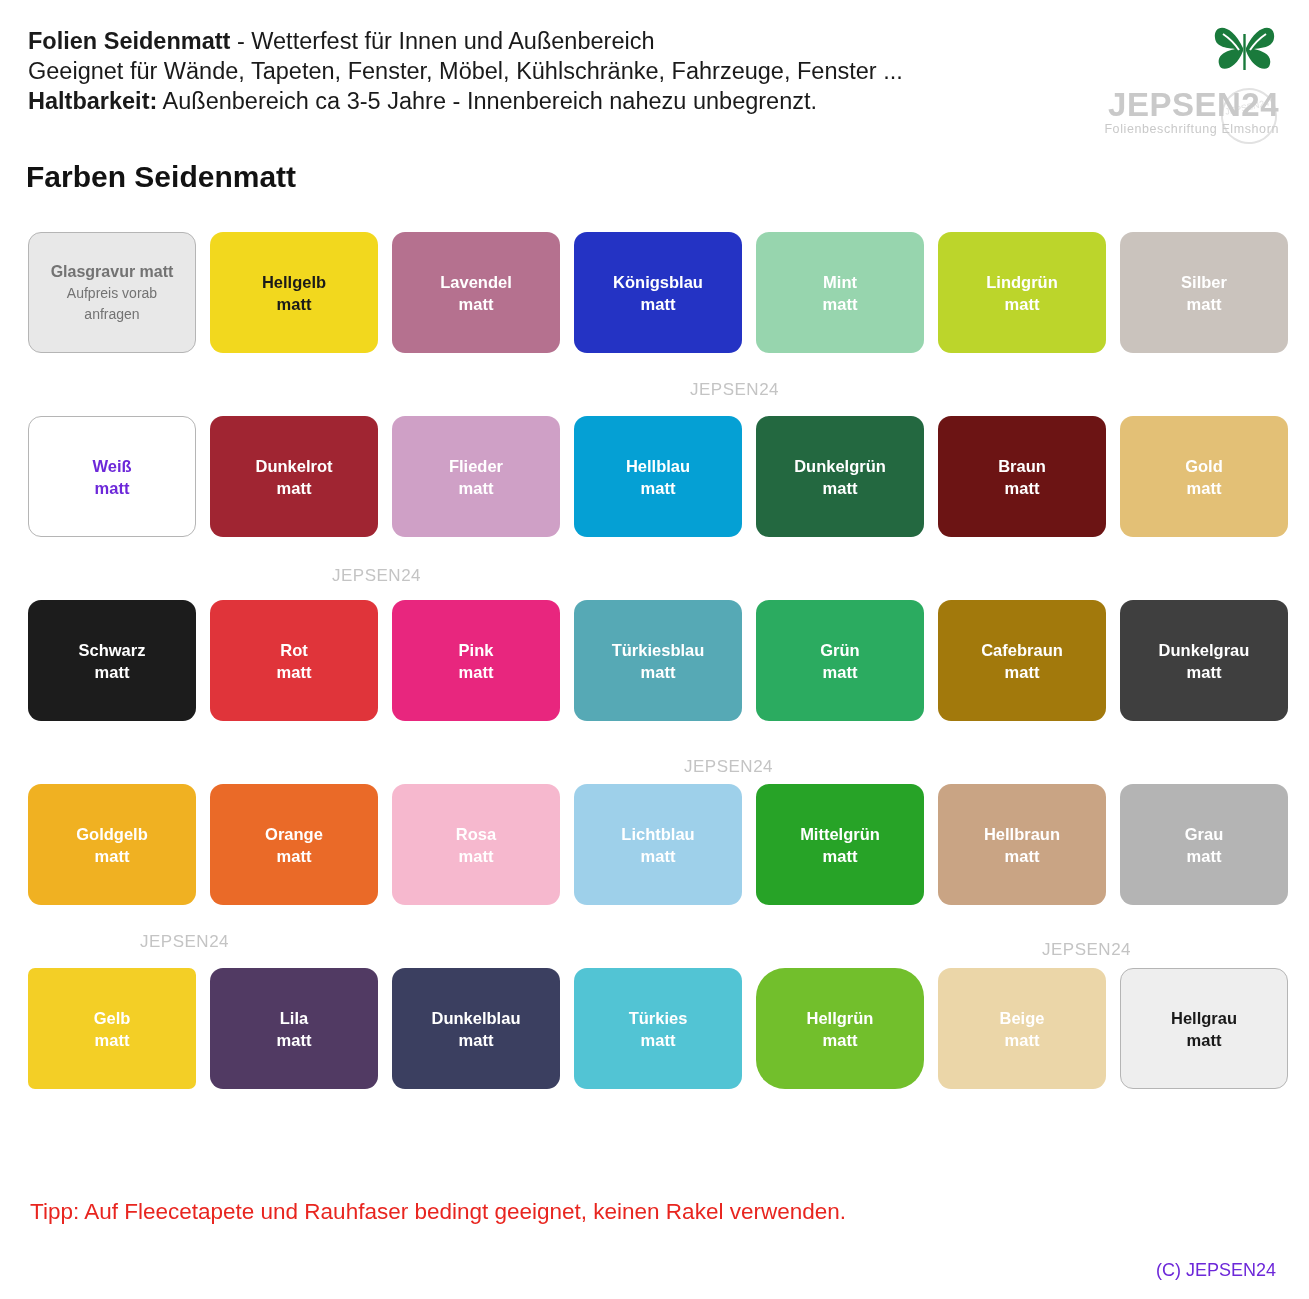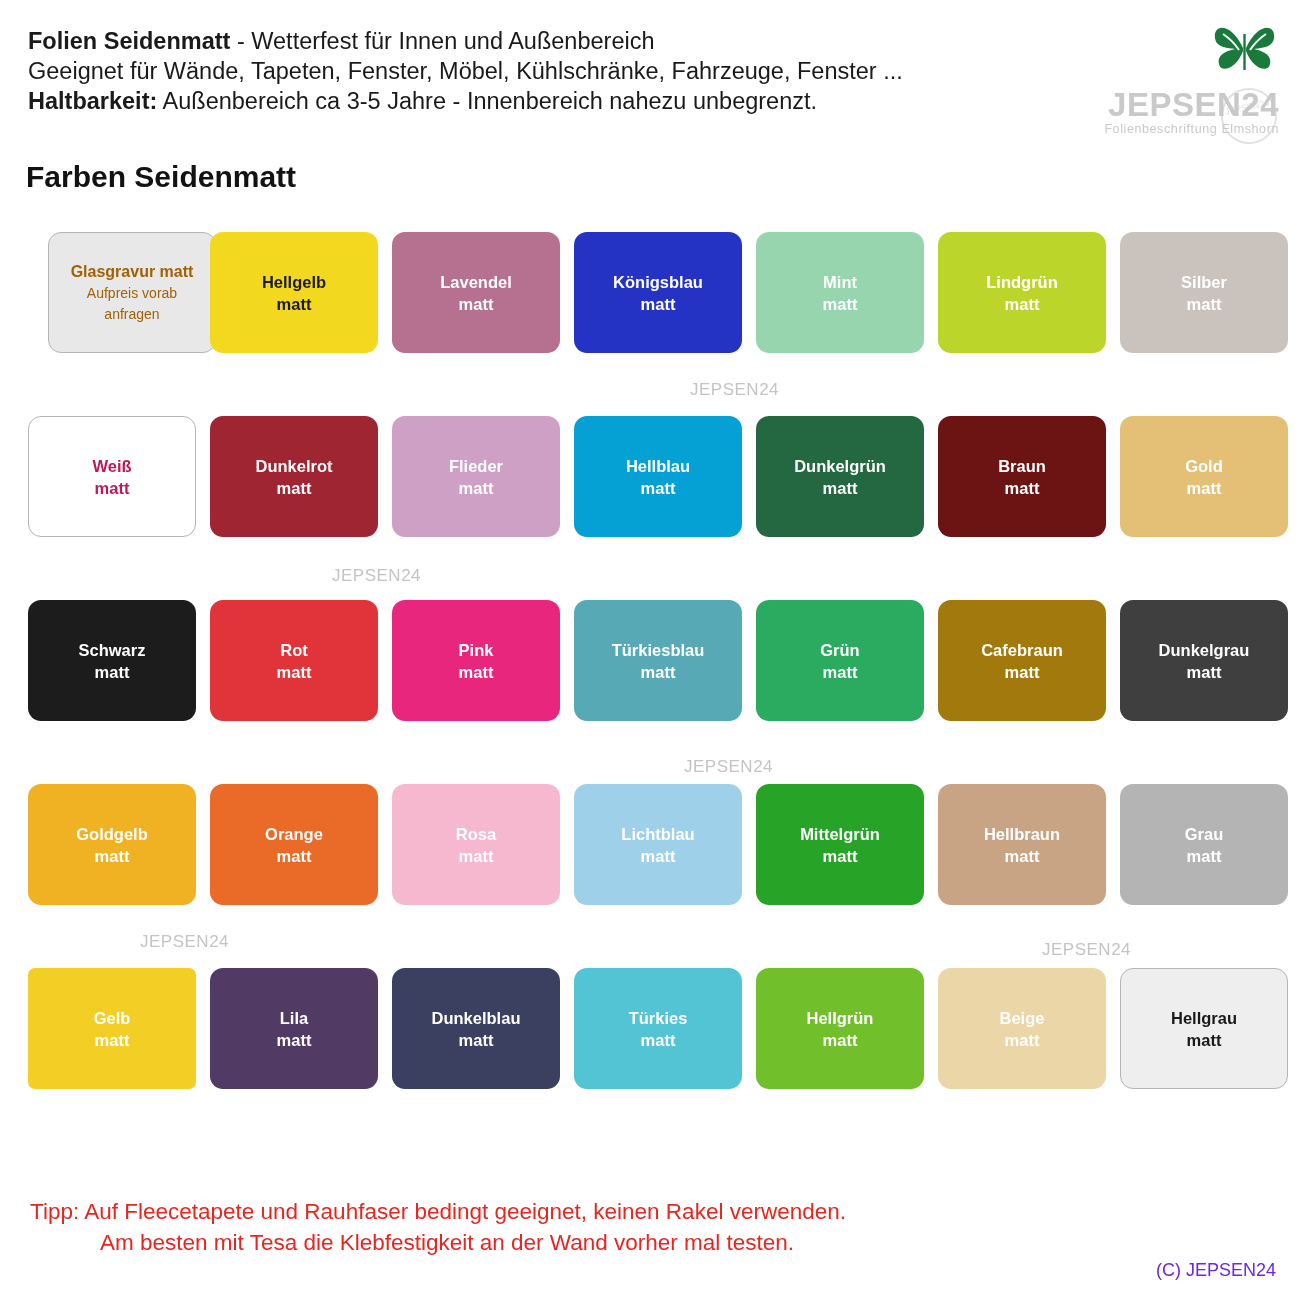--- a/index.html
+++ b/index.html
@@ -192,21 +192,21 @@
 
 <div class="wm-stamp">JEPSEN24</div>
 <div class="wm-logo">
   <div class="wm-main">JEPSEN24</div>
   <div class="wm-sub">Folienbeschriftung Elmshorn</div>
 </div>
 
 <div class="section-title">Farben Seidenmatt</div>
 
 <div class="grid" id="swatch-grid">
-    <div class="swatch outlined special" style="background: rgb(232, 232, 232); color: #a16207; margin-left: 20px;">
+    <div class="swatch outlined special" style="background: rgb(232, 232, 232); color: #737373;">
       <div class="nm">Glasgravur matt</div>
       <div class="sub">Aufpreis vorab</div>
       <div class="sub">anfragen</div>
     </div>
     <div class="swatch" style="background: rgb(242, 216, 30); color: rgb(26, 26, 26);">
       <div class="nm">Hellgelb</div>
       <div class="sub">matt</div>
     </div>
     <div class="swatch" style="background: rgb(181, 113, 143); color: rgb(255, 255, 255);">
       <div class="nm">Lavendel</div>
@@ -221,21 +221,21 @@
       <div class="sub">matt</div>
     </div>
     <div class="swatch" style="background: rgb(188, 213, 43); color: rgb(255, 255, 255);">
       <div class="nm">Lindgrün</div>
       <div class="sub">matt</div>
     </div>
     <div class="swatch" style="background: rgb(202, 195, 189); color: rgb(255, 255, 255);">
       <div class="nm">Silber</div>
       <div class="sub">matt</div>
     </div>
-    <div class="swatch outlined" style="background: rgb(255, 255, 255); color: #be185d;">
+    <div class="swatch outlined" style="background: rgb(255, 255, 255); color: #6d28d9;">
       <div class="nm">Weiß</div>
       <div class="sub">matt</div>
     </div>
     <div class="swatch" style="background: rgb(160, 37, 50); color: rgb(255, 255, 255);">
       <div class="nm">Dunkelrot</div>
       <div class="sub">matt</div>
     </div>
     <div class="swatch" style="background: rgb(207, 160, 198); color: rgb(255, 255, 255);">
       <div class="nm">Flieder</div>
       <div class="sub">matt</div>
@@ -321,37 +321,36 @@
       <div class="sub">matt</div>
     </div>
     <div class="swatch" style="background: rgb(59, 63, 96); color: rgb(255, 255, 255);">
       <div class="nm">Dunkelblau</div>
       <div class="sub">matt</div>
     </div>
     <div class="swatch" style="background: rgb(82, 196, 212); color: rgb(255, 255, 255);">
       <div class="nm">Türkies</div>
       <div class="sub">matt</div>
     </div>
-    <div class="swatch" style="background: rgb(114, 191, 44); color: rgb(255, 255, 255);">
+    <div class="swatch" style="background: rgb(114, 191, 44); color: rgb(255, 255, 255); border-radius: 29px;">
       <div class="nm">Hellgrün</div>
       <div class="sub">matt</div>
     </div>
     <div class="swatch" style="background: rgb(235, 214, 168); color: rgb(255, 255, 255);">
       <div class="nm">Beige</div>
       <div class="sub">matt</div>
     </div>
     <div class="swatch outlined" style="background: rgb(238, 238, 238); color: rgb(26, 26, 26);">
       <div class="nm">Hellgrau</div>
       <div class="sub">matt</div>
     </div>
   </div>
 
 <div class="tip">
   <div>Tipp: Auf Fleecetapete und Rauhfaser bedingt geeignet, keinen Rakel verwenden.</div>
-  <div class="l2">Am besten mit Tesa die Klebfestigkeit an der Wand vorher mal testen.</div>
 </div>
 
 <div class="copyright">(C) JEPSEN24</div>
 
 <div class="wm-text" style="left: 690px; top: 380px;">JEPSEN24</div>
 <div class="wm-text" style="left: 332px; top: 566px;">JEPSEN24</div>
 <div class="wm-text" style="left: 684px; top: 757px;">JEPSEN24</div>
 <div class="wm-text" style="left: 140px; top: 932px;">JEPSEN24</div>
 <div class="wm-text" style="left: 1042px; top: 940px;">JEPSEN24</div>
 

